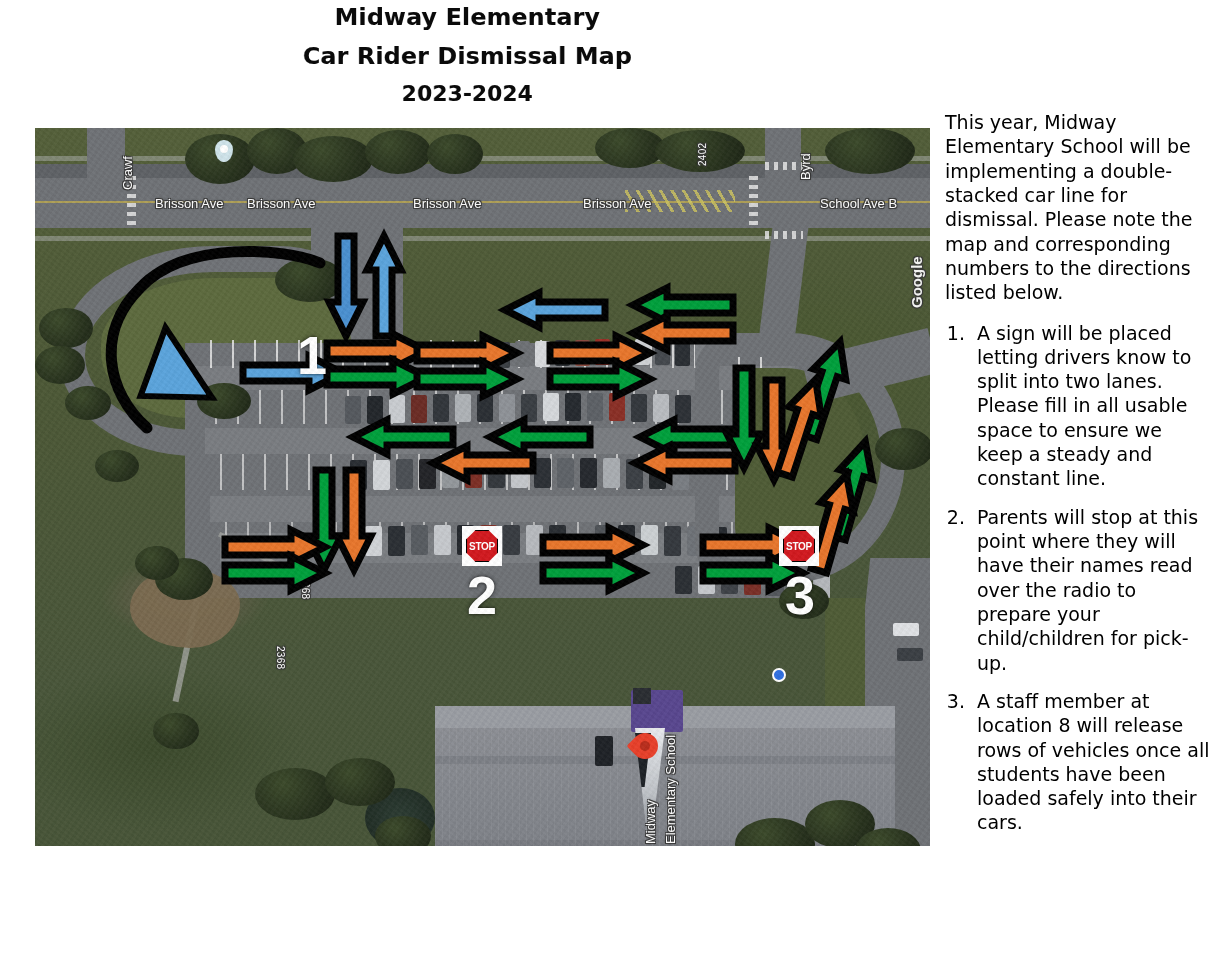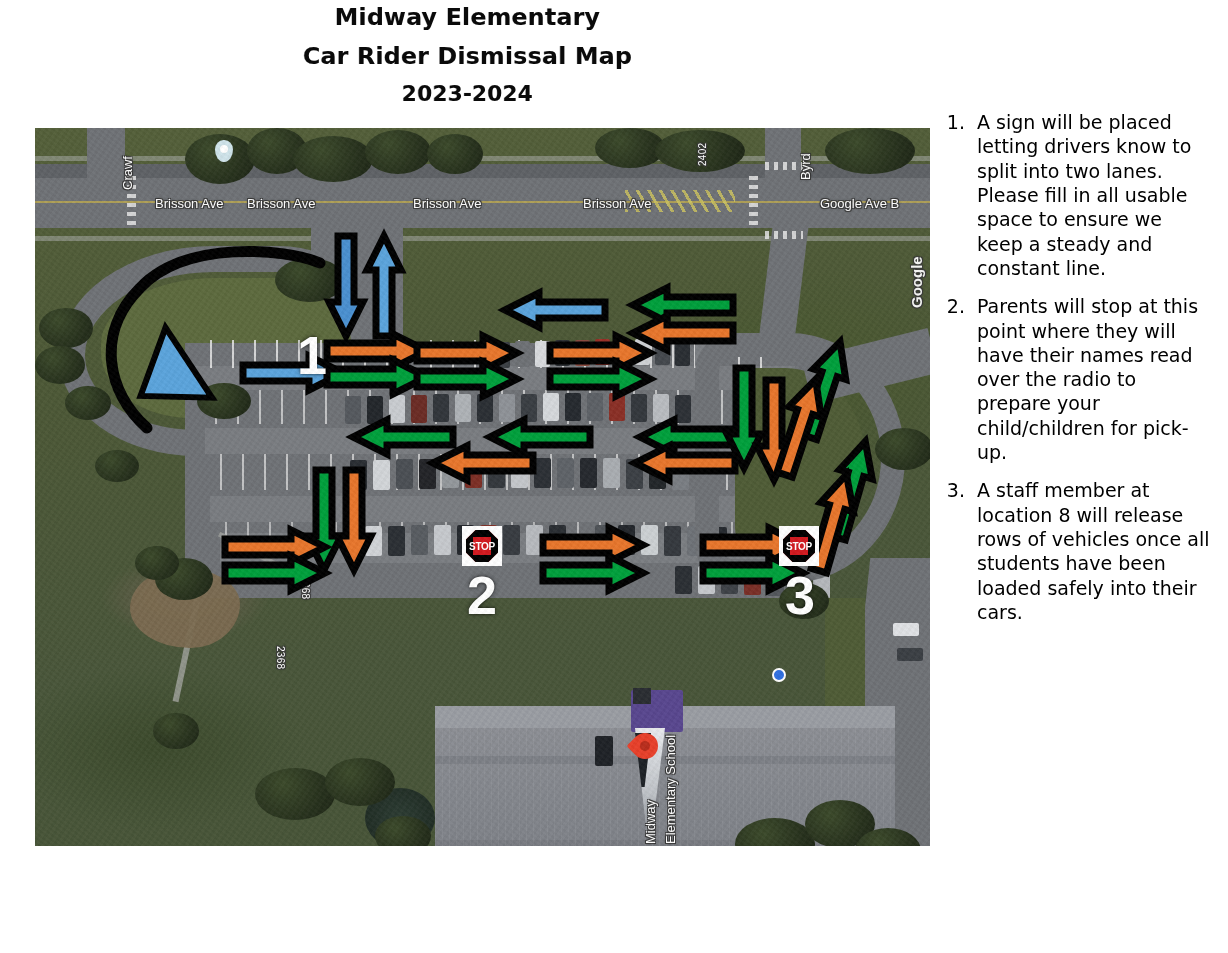--- a/index.html
+++ b/index.html
@@ -117,21 +117,21 @@
   
   .stopsign {
     position: absolute;
     width: 40px; height: 40px;
     background: #ffffff;
     display: flex; align-items: center; justify-content: center;
   }
   .octagon {
     width: 32px; height: 32px;
     background: #d2191f;
-    border: 7px solid #000000;
+    border: 1px solid #000000;
     clip-path: polygon(30% 0%, 70% 0%, 100% 30%, 100% 70%, 70% 100%, 30% 100%, 0% 70%, 0% 30%);
     display: flex; align-items: center; justify-content: center;
     box-sizing: border-box;
   }
   .octagon span {
     color: #ffffff;
     font-family: "Liberation Sans", sans-serif;
     font-weight: bold;
     font-size: 10px;
     letter-spacing: -0.3px;
@@ -385,21 +385,21 @@
     <div class="shape tree" style="left:820px;top:700px;width:66px;height:46px;"></div>
     <div class="shape tree" style="left:840px;top:300px;width:58px;height:42px;"></div>
     <div class="shape tree" style="left:744px;top:455px;width:50px;height:36px;"></div>
     <div class="shape tree" style="left:60px;top:322px;width:44px;height:32px;"></div>
   </div>
 
   <div class="maplabel" style="left:120px;top:68px;">Brisson Ave</div>
   <div class="maplabel" style="left:212px;top:68px;">Brisson Ave</div>
   <div class="maplabel" style="left:378px;top:68px;">Brisson Ave</div>
   <div class="maplabel" style="left:548px;top:68px;">Brisson Ave</div>
-  <div class="maplabel" style="left:785px;top:68px;">Google Ave  B</div>
+  <div class="maplabel" style="left:785px;top:68px;">School Ave  B</div>
   <div class="maplabel vert" style="left:85px;top:62px;">Crawf</div>
   <div class="maplabel vert" style="left:763px;top:52px;">Byrd</div>
   <div class="maplabel tiny vert" style="left:662px;top:38px;">2402</div>
   <div class="maplabel tiny vert2" style="left:276px;top:448px;">2368</div>
   <div class="maplabel tiny vert2" style="left:251px;top:518px;">2368</div>
   <div class="maplabel vert" style="left:608px;top:716px;">Midway</div>
   <div class="maplabel vert" style="left:628px;top:716px;">Elementary School</div>
   <div class="maplabel vert watermark" style="left:873px;top:180px;">Google</div>
 
   <div class="pin" style="left:597px;top:605px;"></div>
@@ -553,18 +553,19 @@
   </div>
 
   <div class="routenum" style="left:262px;top:200px;">1</div>
   <div class="routenum" style="left:432px;top:440px;">2</div>
   <div class="routenum" style="left:750px;top:440px;">3</div>
 
   <div class="grain"></div>
 </div>
 
 <div id="sidepanel">
+  <p id="intro">This year, Midway Elementary School will be implementing a double-stacked car line for dismissal. Please note the map and corresponding numbers to the directions listed below.</p>
   <ol id="steps">
     <li>A sign will be placed letting drivers know to split into two lanes. Please fill in all usable space to ensure we keep a steady and constant line.</li>
     <li>Parents will stop at this point where they will have their names read over the radio to prepare your child/children for pick-up.</li>
     <li>A staff member at location 8 will release rows of vehicles once all students have been loaded safely into their cars.</li>
   </ol>
 </div>
 
 </body></html>

